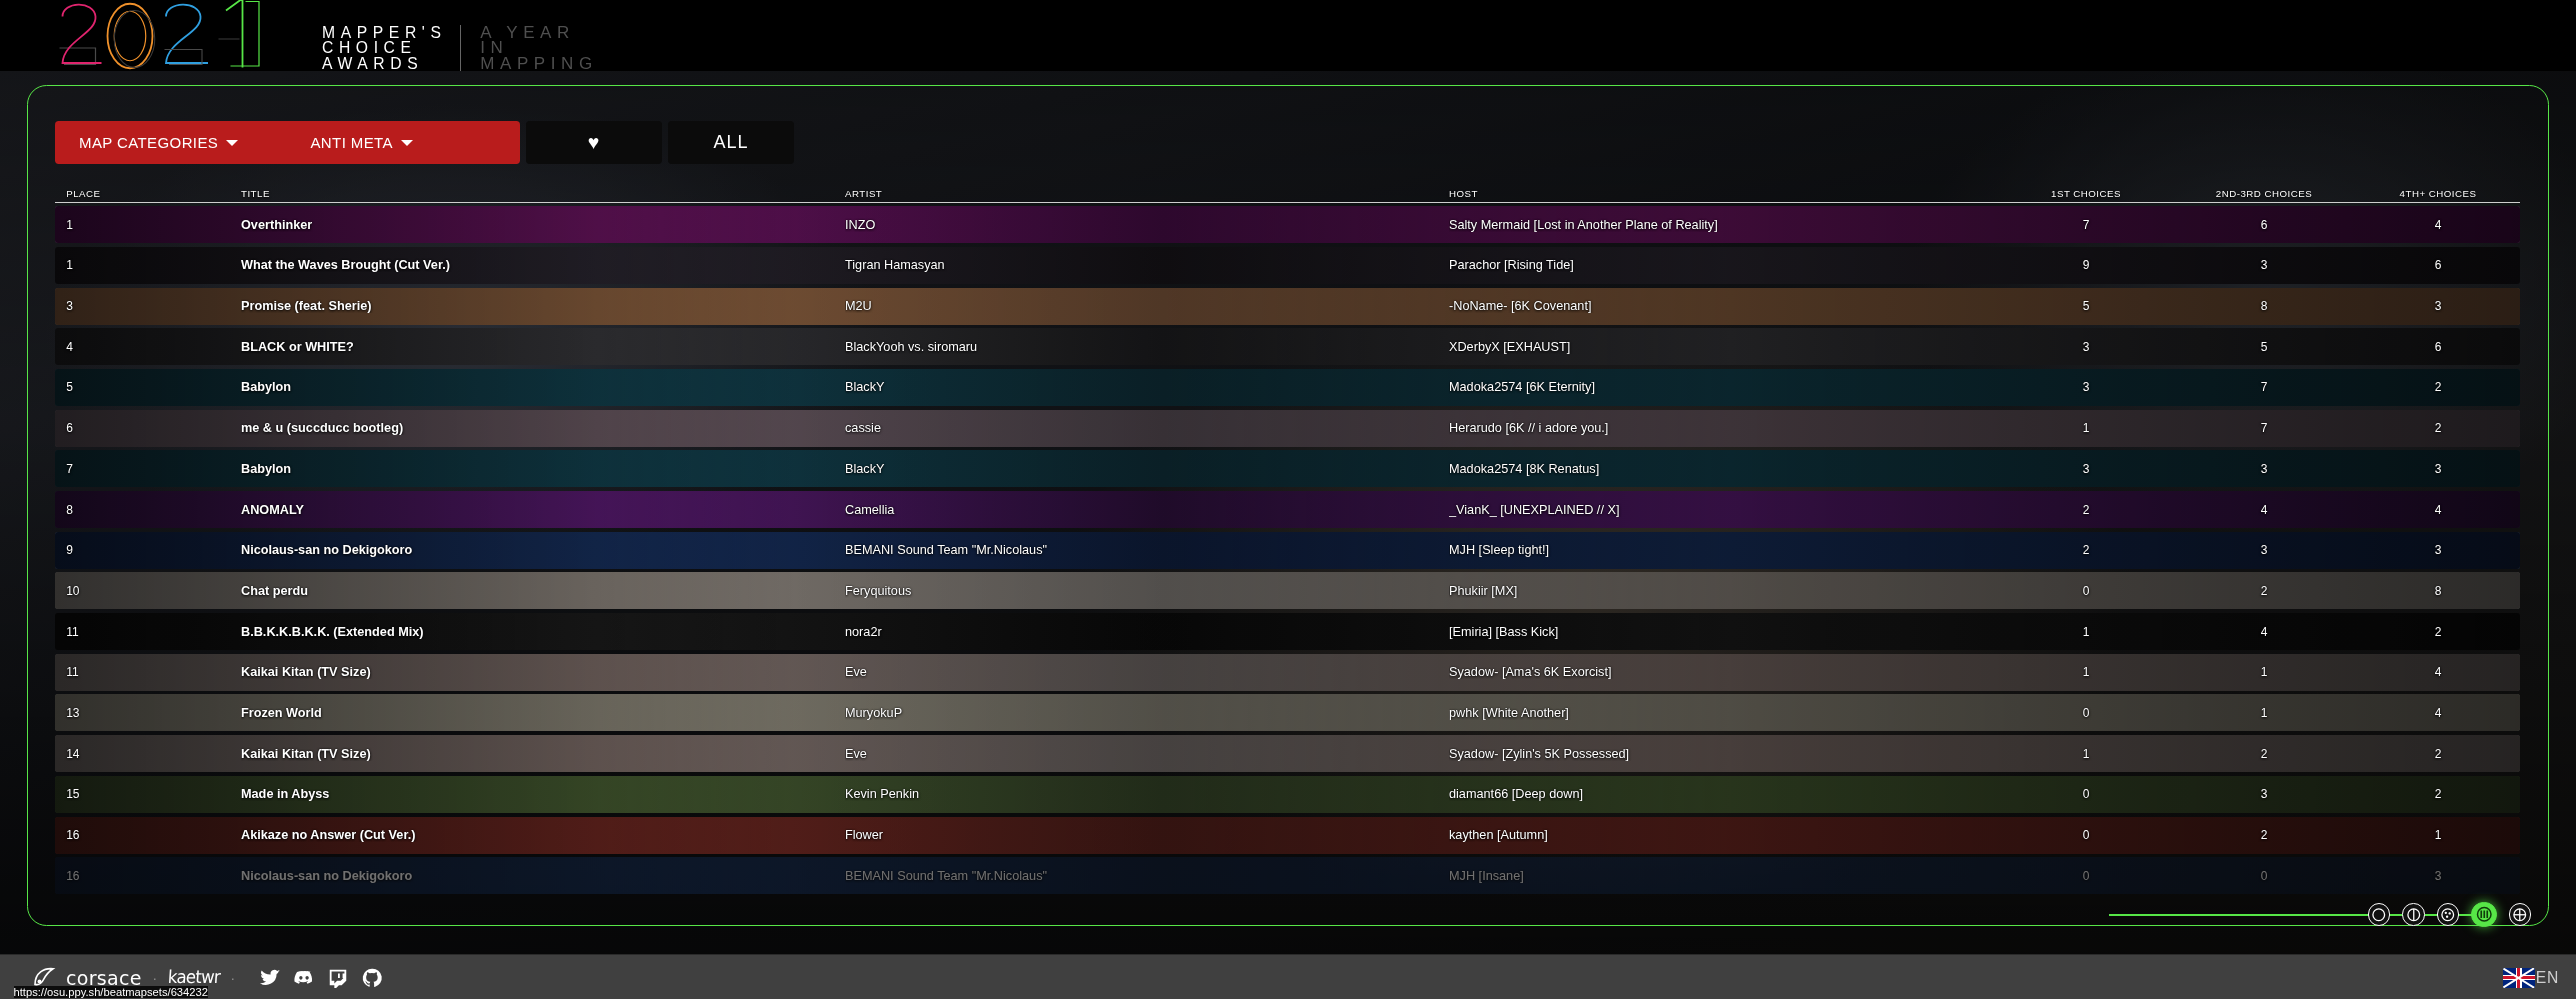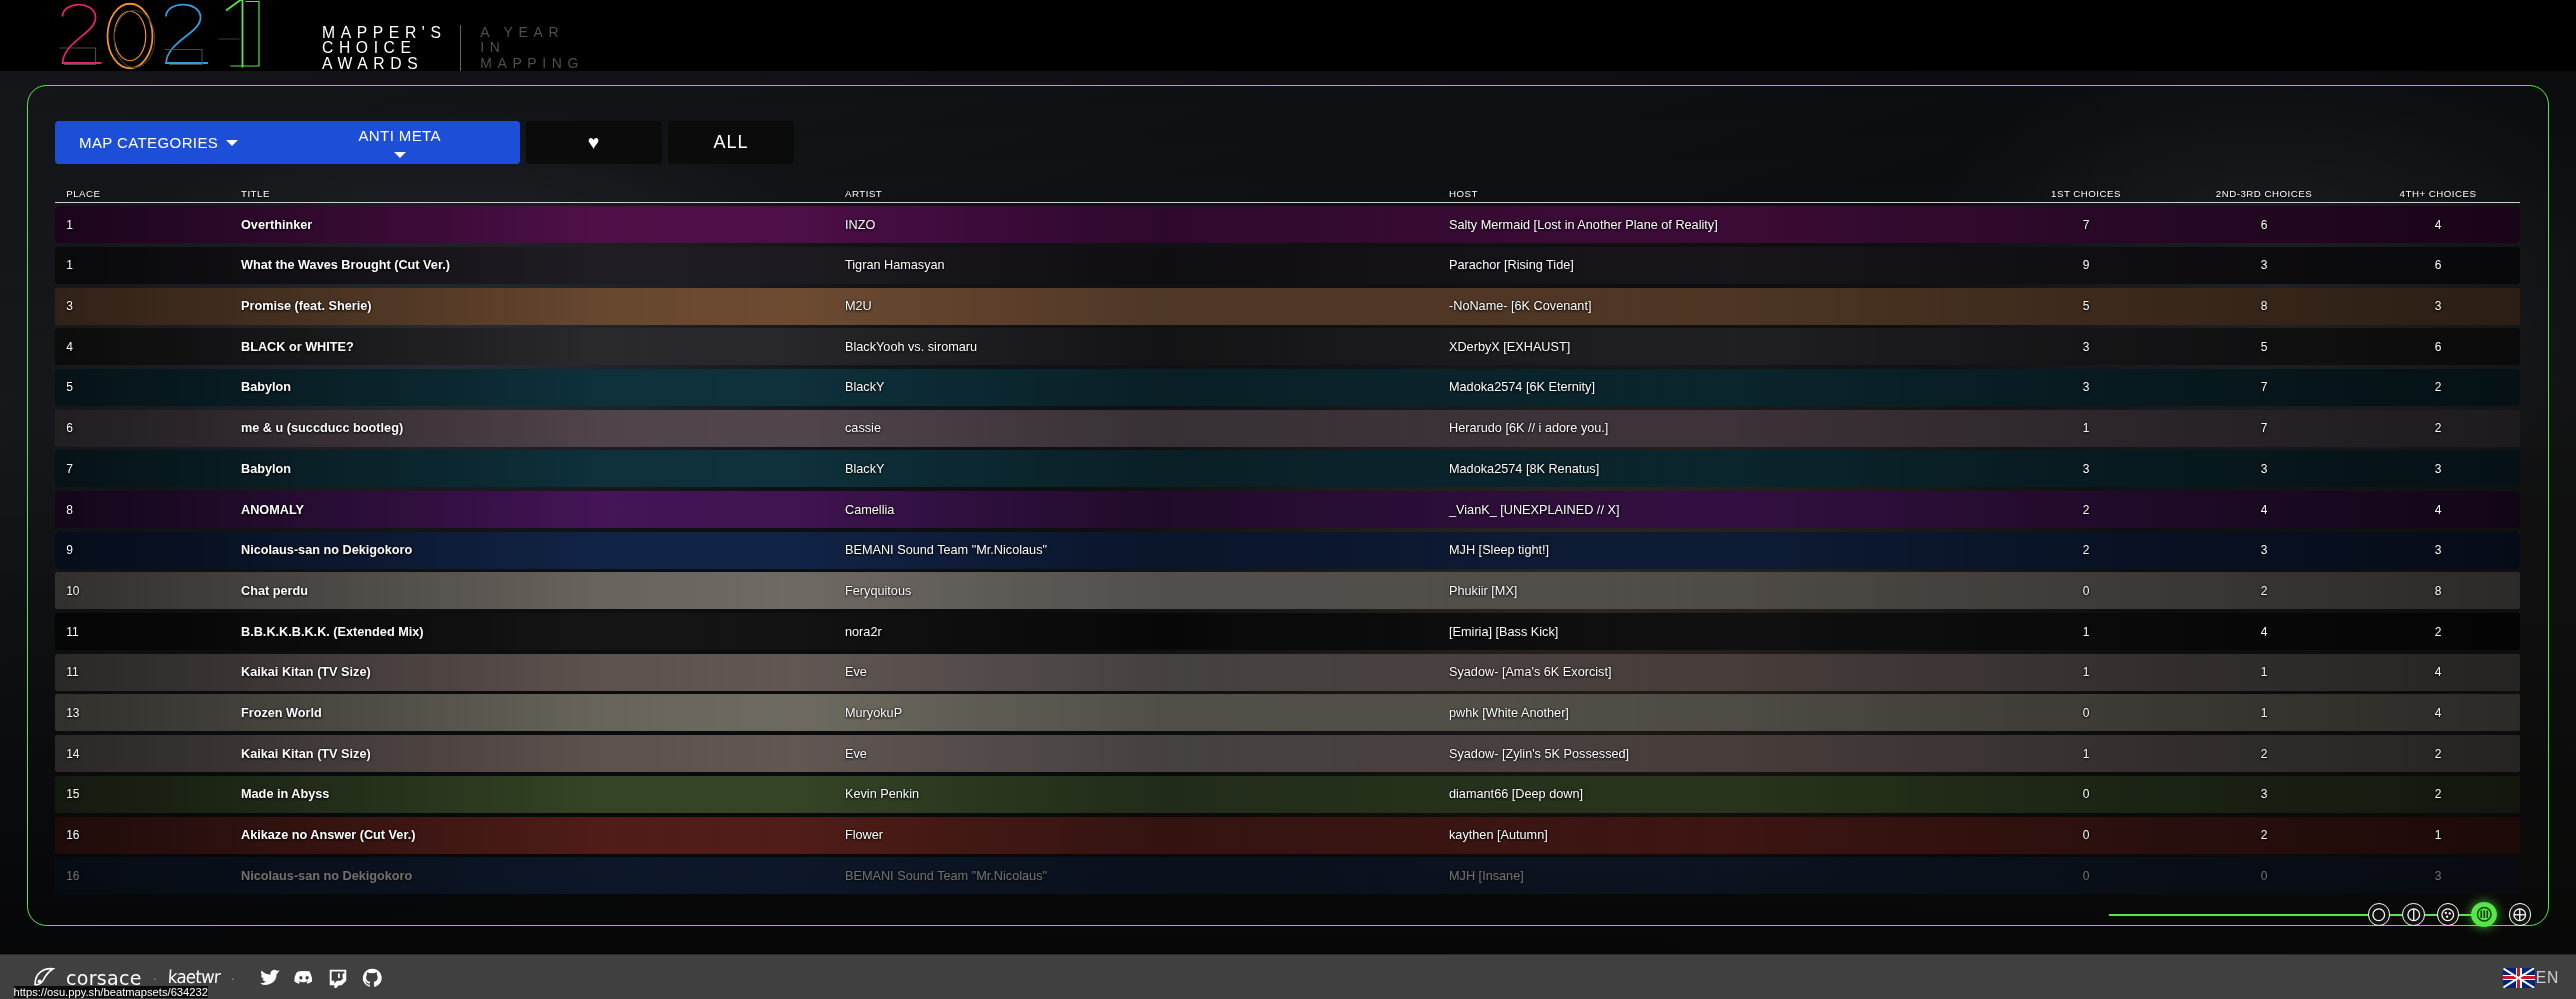--- a/index.html
+++ b/index.html
@@ -37,21 +37,21 @@
     line-height: 15.4px;
     font-weight: 400;
     white-space: pre-line;
   }
   .title-sep {
     width: 0.7px; background: #666;
     height: 46px; margin: 0 19.5px 0 13.5px;
   }
   .mca-sub {
     color: #4f4f4f;
-    font-size: 14px;
+    font-size: 17px;
     letter-spacing: 5.6px;
     line-height: 15.4px;
     white-space: pre-line;
   }
 
   .user-area {
     position: absolute; right: 40px; top: 0;
     height: 71px;
     display: flex; align-items: center; gap: 12px;
   }
@@ -114,31 +114,31 @@
   }
 
   
   .toolbar {
     position: absolute; left: 55px; top: 121px;
     width: 2465px; height: 43px;
     display: flex; align-items: stretch; gap: 6px;
     z-index: 20;
   }
   .tb-dropdowns {
-    width: 465px; background: #1d4ed8;
+    width: 465px; background: #b91c1c;
     border-radius: 3.7px;
     display: flex; align-items: center;
   }
   .tb-dd {
     color: #fff; font-size: 15px; letter-spacing: 0.4px;
     display: flex; align-items: center; gap: 8.2px;
     cursor: pointer; user-select: none;
   }
   .tb-dd:nth-child(1) { margin-left: 24px; }
-  .tb-dd:nth-child(2) { margin-left: 120px; flex-direction: column; }
+  .tb-dd:nth-child(2) { margin-left: 72px; }
   .tb-caret {
     width:0;height:0;
     border-left:6px solid transparent;
     border-right:6px solid transparent;
     border-top:6.7px solid #ffffff;
   }
   .tb-search {
     flex: 1; background: #0b0b0b; border-radius: 3.7px;
     display: flex; align-items: center; position: relative;
   }

